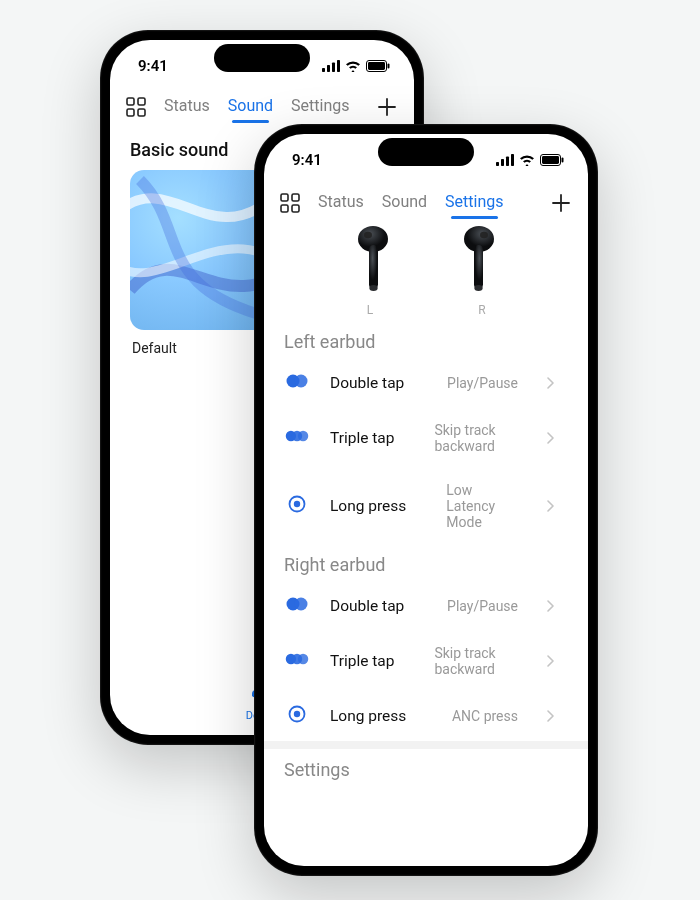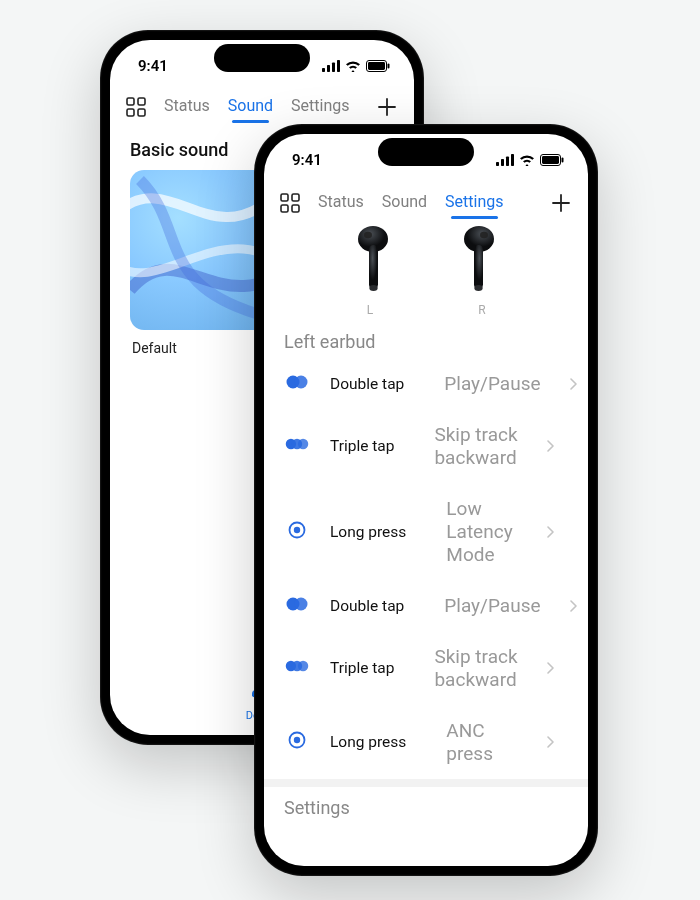--- a/index.html
+++ b/index.html
@@ -112,21 +112,21 @@
 
   .sectionHdr { font-size:18px; color:#888; padding: 10px 20px 6px; }
   .row {
     display:flex; align-items:center;
     padding: 14px 32px 14px 20px;
     gap: 20px;
   }
   .row-icon { width:26px; height:18px; flex-shrink:0; }
   .row-label { font-size:15.5px; color:#111; flex:0 0 auto; }
   .row-spacer { flex:1; }
-  .row-value { font-size:19px; color:#999; }
+  .row-value { font-size:14px; color:#999; }
   .chev { width:12px; height:12px; color:#c4c4c4; margin-left:6px; flex-shrink:0;}
   .divider { height:8px; background:#f2f2f2; }
 
   .findRow .row-icon-wrap {
     width:30px; height:30px;
     border-radius:8px;
     background:#eef1fb;
     display:flex; align-items:center; justify-content:center;
     flex-shrink:0;
   }
@@ -312,20 +312,21 @@
               </svg></span>
             <span class="row-label">Long press</span>
             <span class="row-spacer"></span>
             <span class="row-value">Low Latency Mode</span>
             <svg class="chev" viewBox="0 0 12 12">
               <path d="M4 1l5 5-5 5" fill="none" stroke="currentColor" stroke-width="1.6" stroke-linecap="round" stroke-linejoin="round"></path>
             </svg>
           </div>
         </div>
 
+    <div class="sectionHdr">Right earbud</div>
     <div id="gestures-right">
           <div class="row">
             <span><svg class="row-icon" viewBox="0 0 26 18">
                 <circle cx="9" cy="9" r="6.5" fill="#2a6ae0"></circle>
                 <circle cx="17" cy="9" r="6.5" fill="#2a6ae0" opacity="0.85"></circle>
               </svg></span>
             <span class="row-label">Double tap</span>
             <span class="row-spacer"></span>
             <span class="row-value">Play/Pause</span>
             <svg class="chev" viewBox="0 0 12 12">

